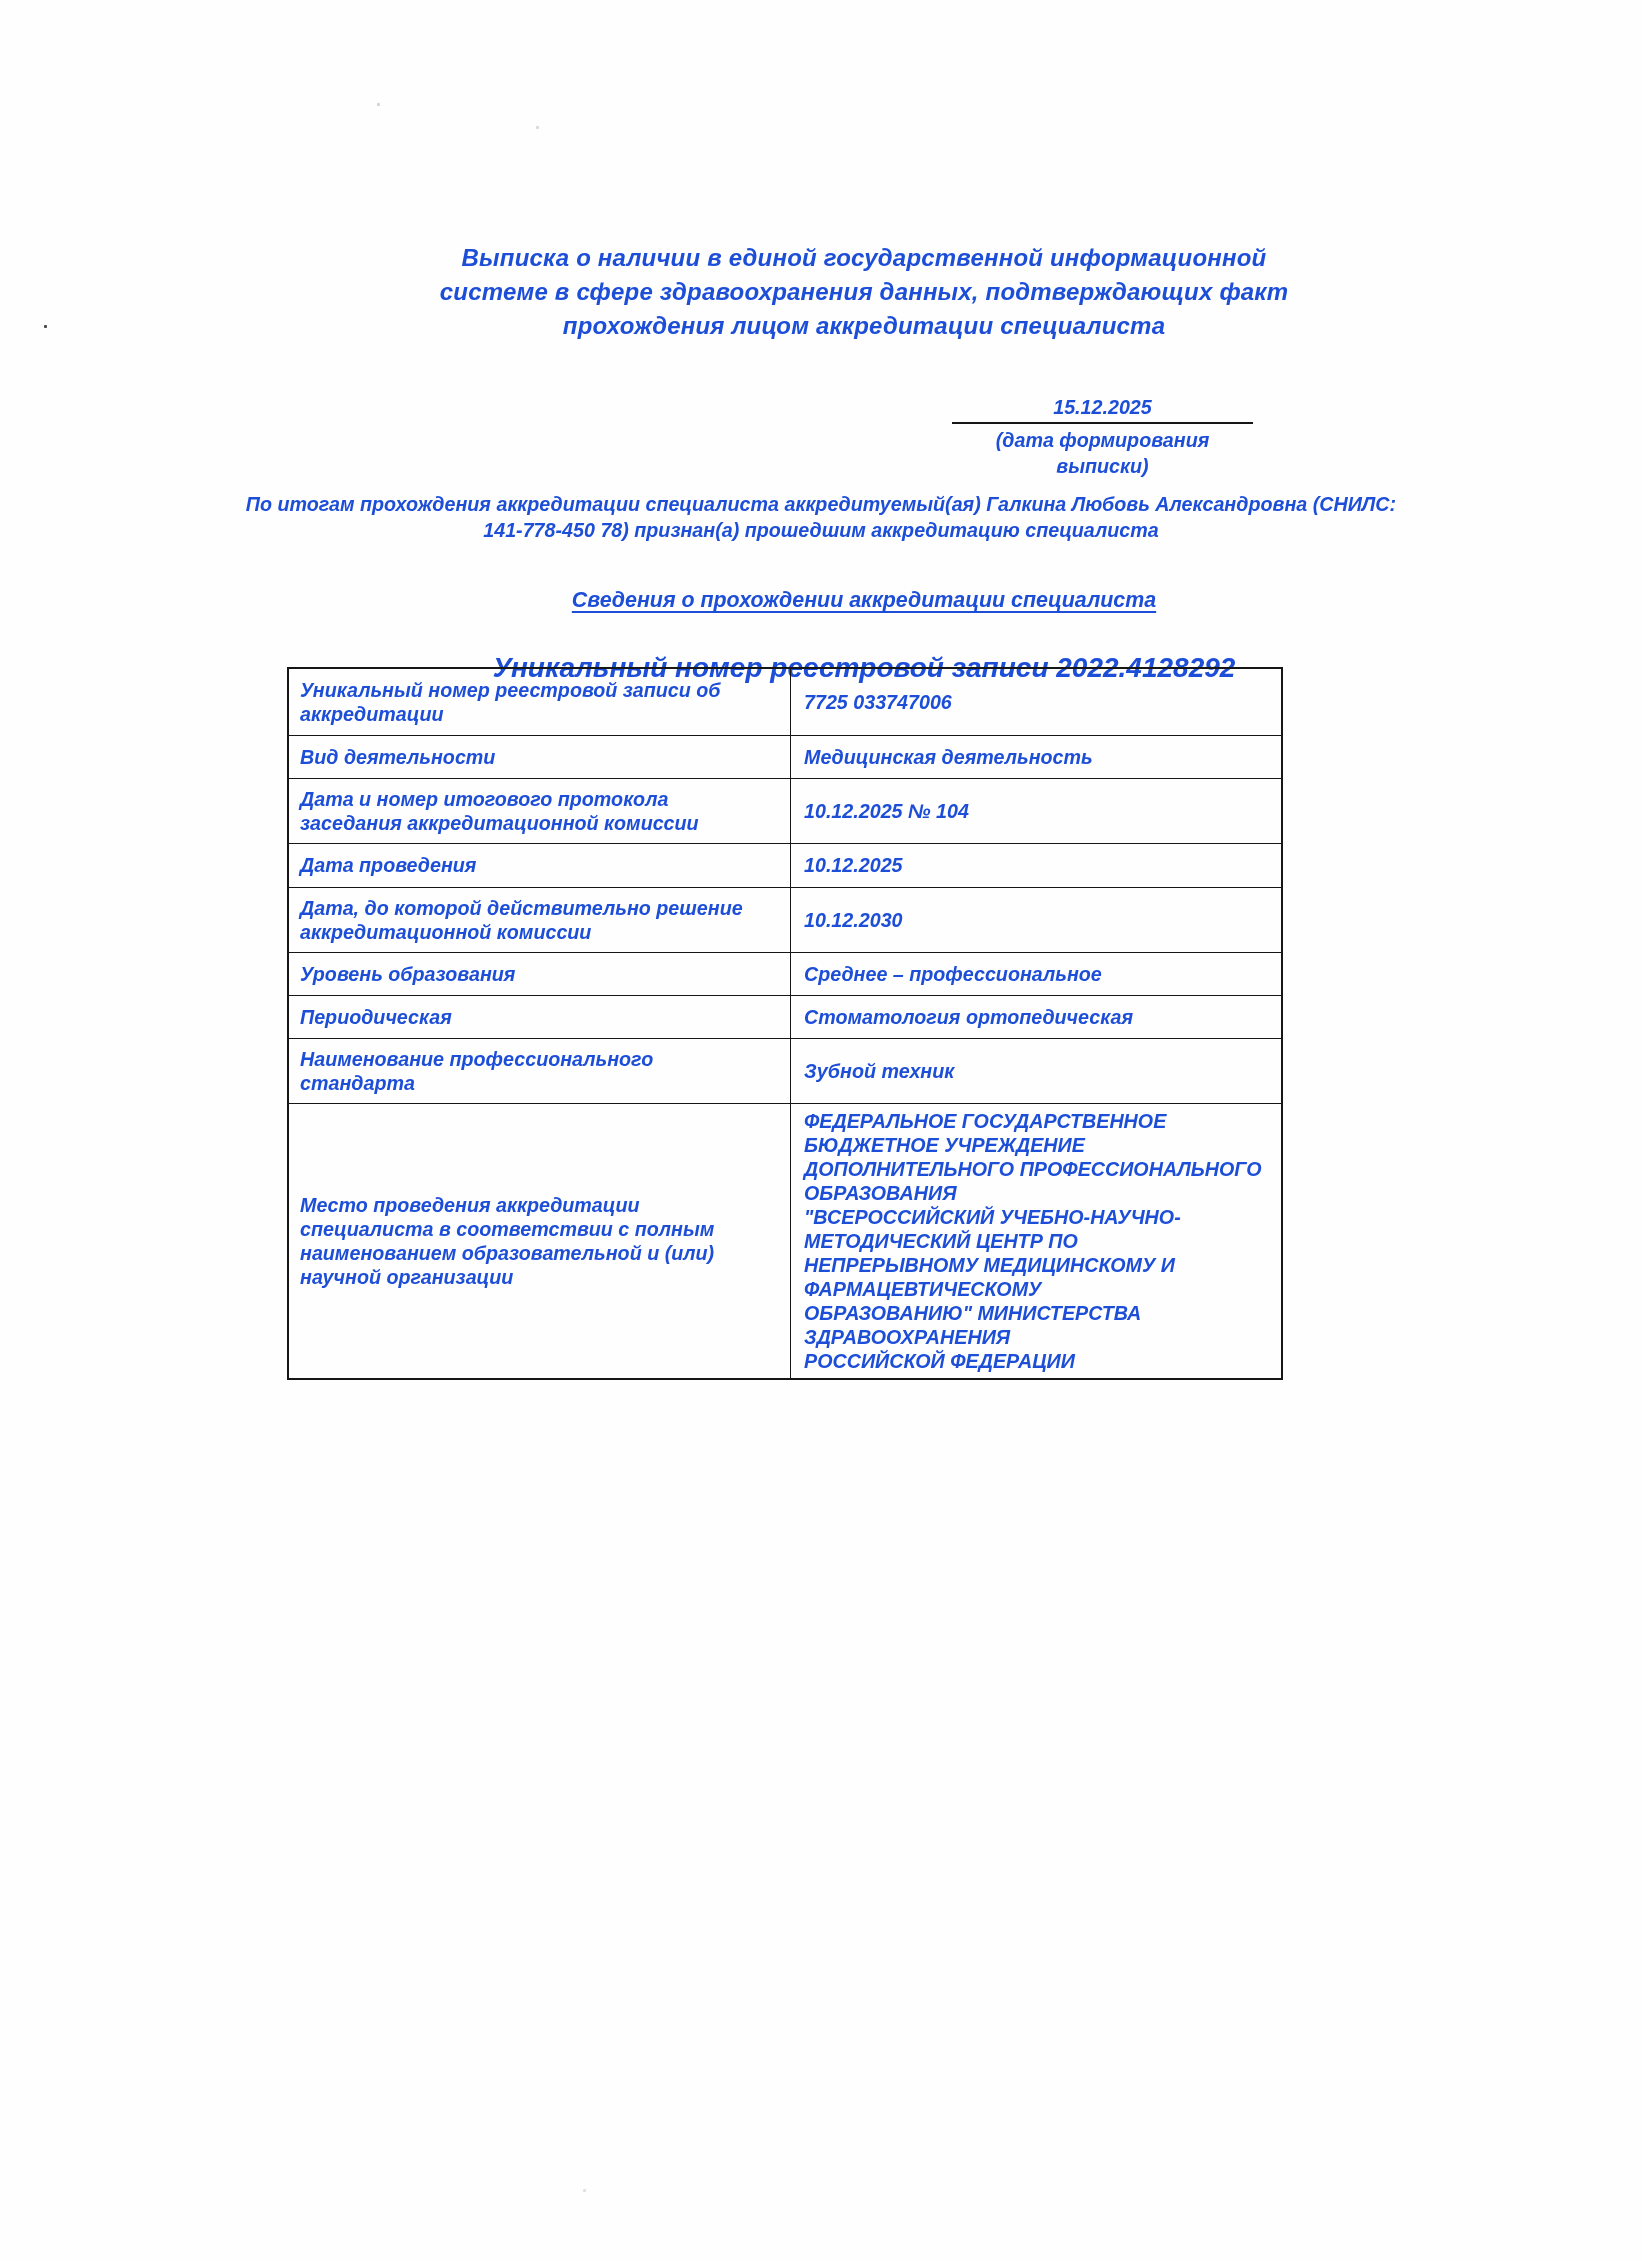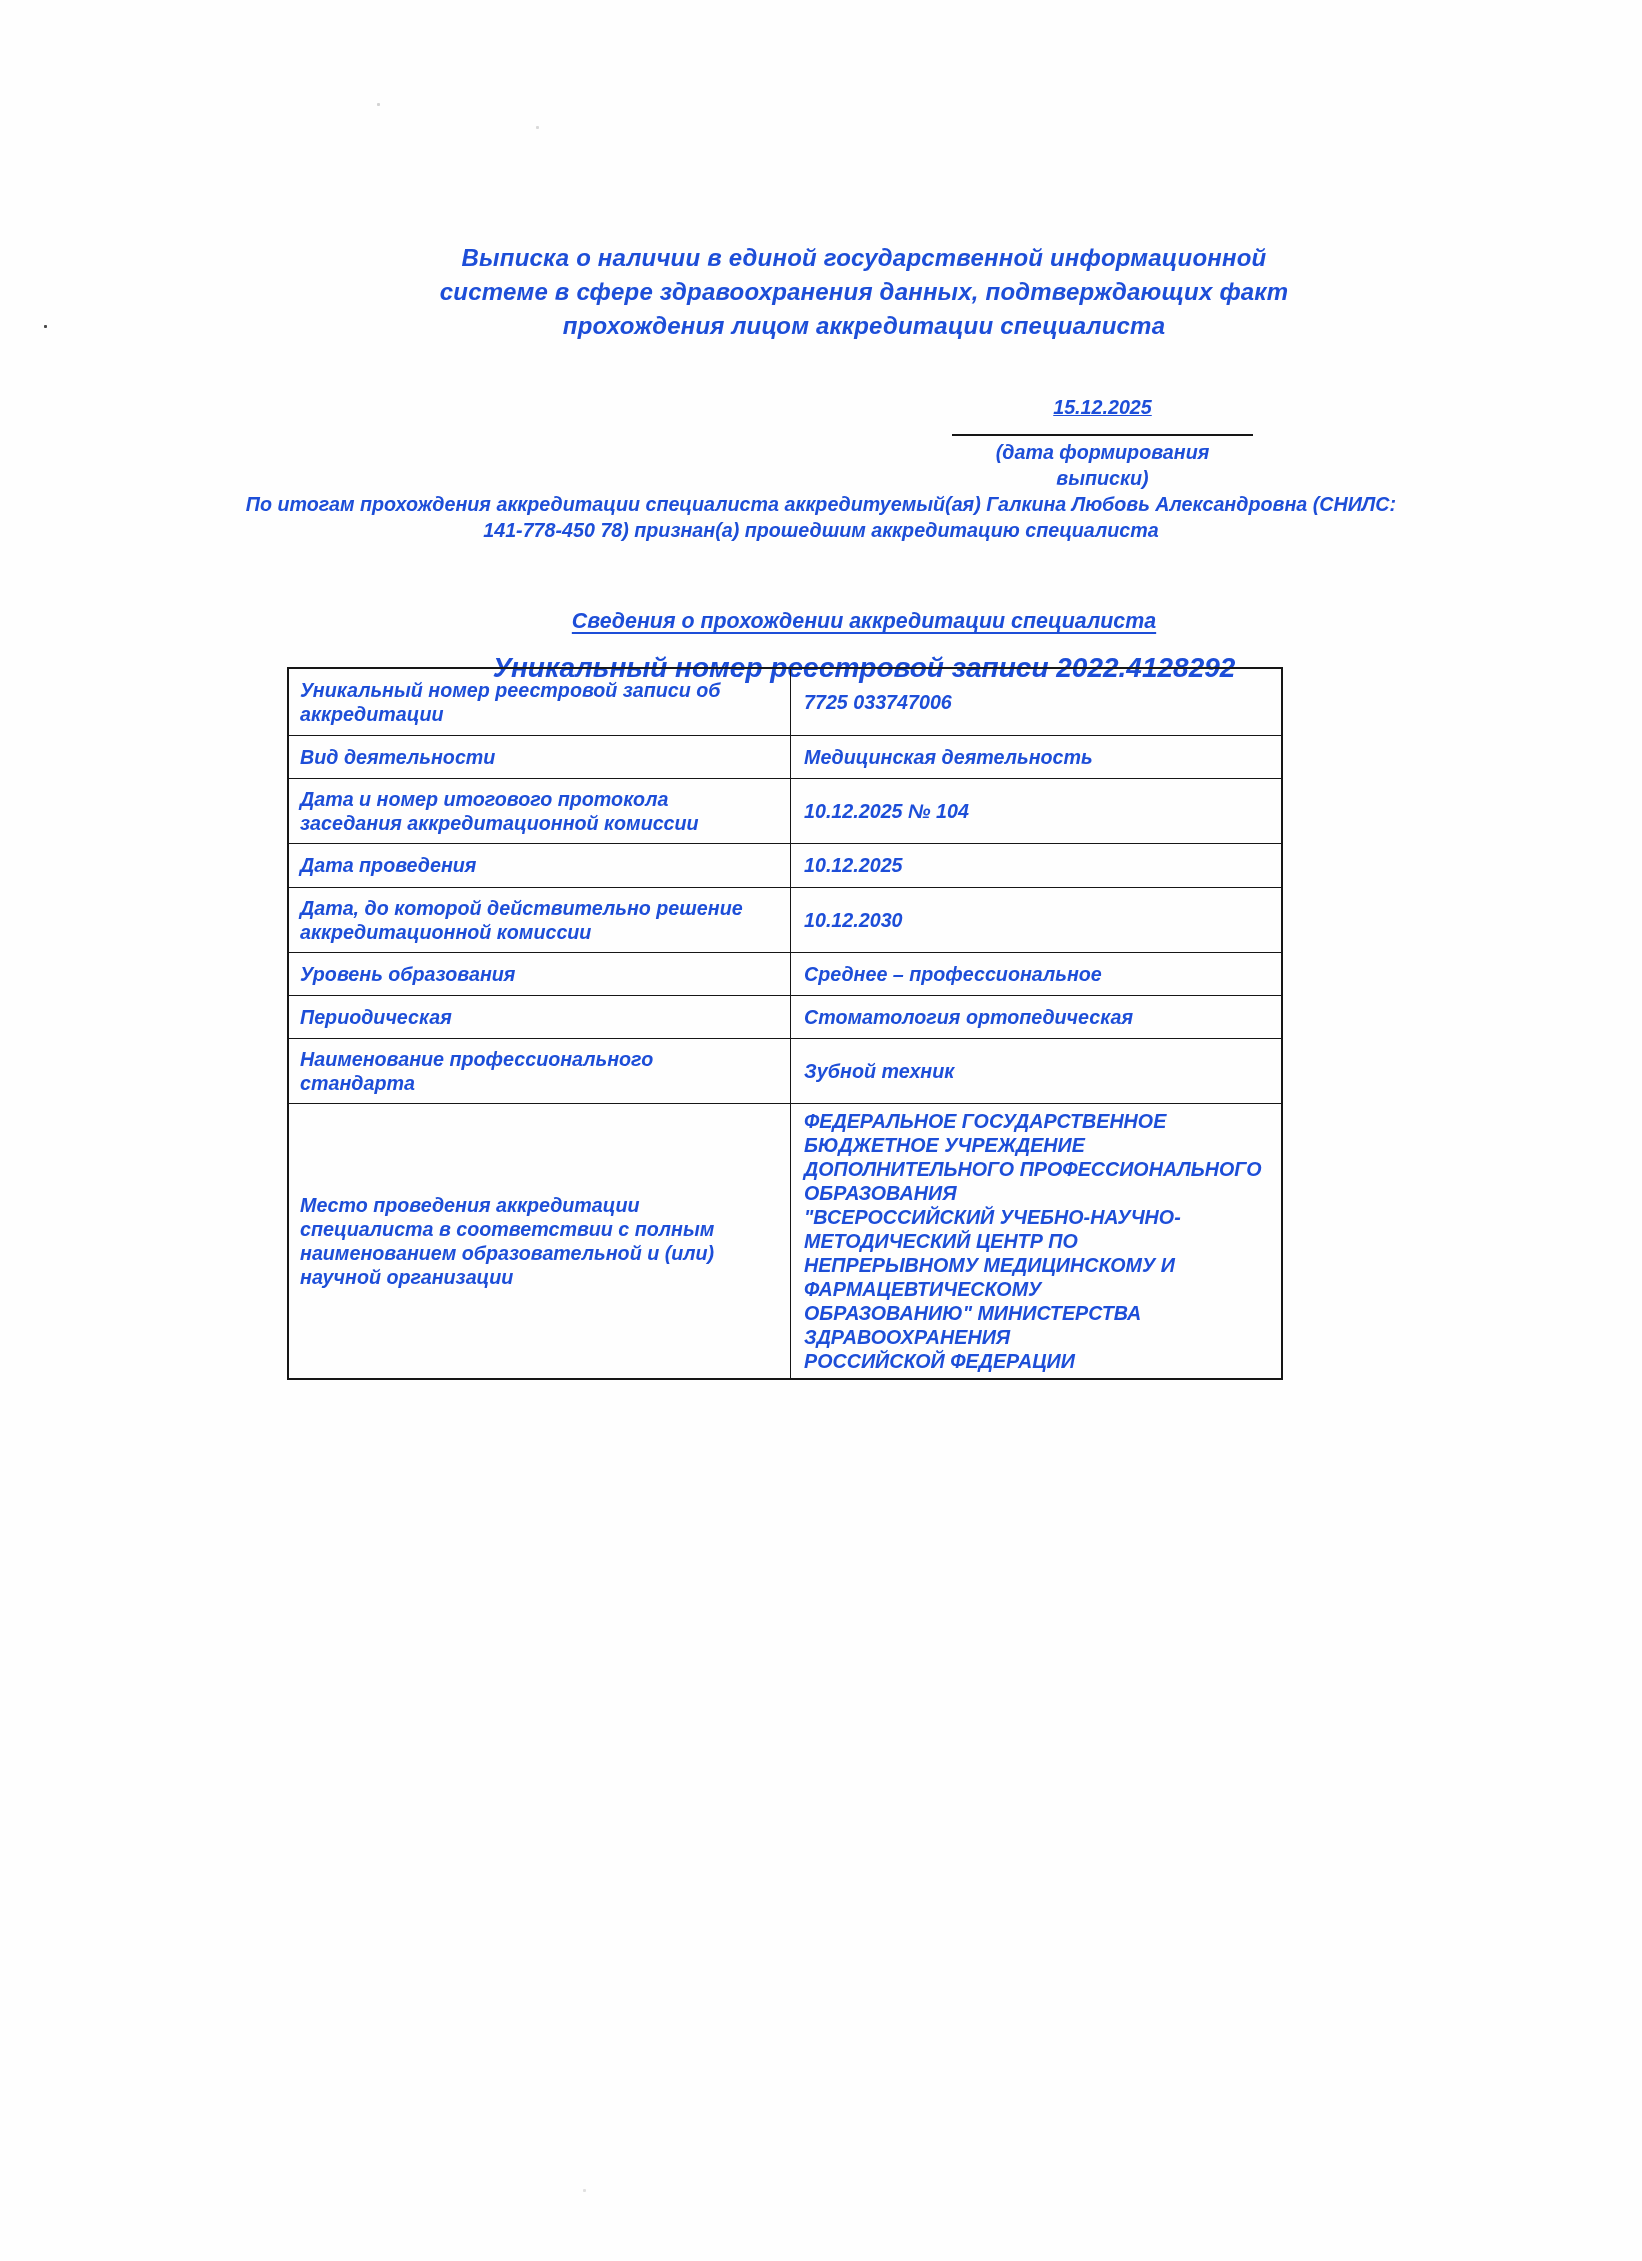--- a/index.html
+++ b/index.html
@@ -34,23 +34,22 @@
   .date-block {
     position: absolute;
     top: 394px;
     left: 952px;
     width: 301px;
     text-align: center;
   }
   .date-value {
     font-size: 19.7px;
     line-height: 26px;
-    padding-bottom: 14px;
+    padding-bottom: 2px;
     border-bottom: 2.6px solid #161616;
-    text-decoration: underline;
   }
   .date-caption {
     font-size: 19.7px;
     line-height: 26px;
     padding-top: 2.6px;
   }
 
   .intro {
     position: absolute;
     top: 491px;
@@ -65,21 +64,20 @@
     position: absolute;
     top: 587px;
     left: 265px;
     width: 1198px;
     text-align: center;
     font-size: 21.4px;
     line-height: 27px;
     text-decoration: underline;
     text-decoration-thickness: 1.7px;
     text-underline-offset: 4.3px;
-    margin-top: 21px;
   }
 
   .registry-line {
     position: absolute;
     top: 627px;
     left: 265px;
     width: 1198px;
     text-align: center;
     font-size: 28px;
     line-height: 34px;

